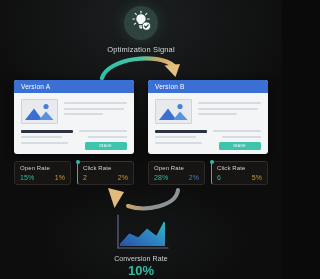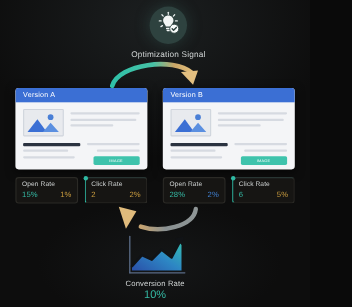--- a/index.html
+++ b/index.html
@@ -34,21 +34,20 @@
     pointer-events: none;
   }
 
   
   .signal {
     position: absolute;
     left: 0; top: 6px;
     width: 282px;
     text-align: center;
     z-index: 4;
-    margin-left: 12px;
   }
   .signal-badge {
     width: 34px; height: 34px;
     margin: 0 auto;
     border-radius: 50%;
     background: #2e423f;
     display: flex;
     align-items: center;
     justify-content: center;
     box-shadow: 0 0 14px rgba(60,110,100,0.35);
@@ -203,22 +202,23 @@
     margin: 0 auto;
   }
   .conv-label {
     margin-top: 3px;
     font-size: 7px;
     color: #d0d4d4;
     letter-spacing: 0.1px;
   }
   .conv-value {
     margin-top: 1px;
-    font-size: 10px;
+    font-size: 13px;
     color: #34b9a4;
+    font-weight: bold;
   }
 </style>
 </head>
 <body>
 
 <div id="root">
 
   <div class="signal">
     <div class="signal-badge">
       <span>

